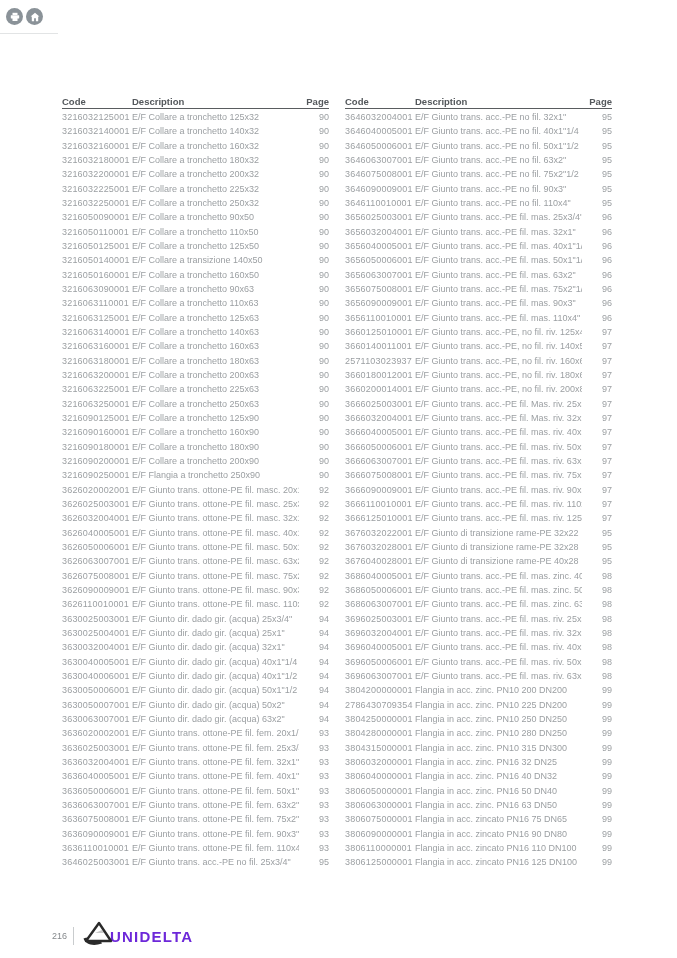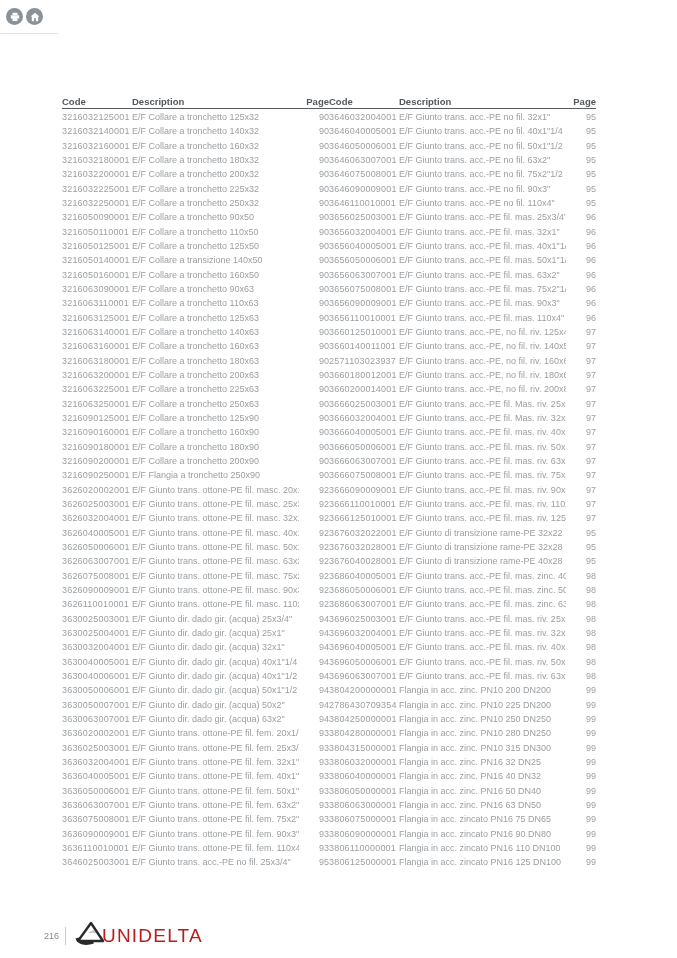--- a/index.html
+++ b/index.html
@@ -34,20 +34,21 @@
     cursor: pointer;
     padding: 0;
   }
   .tool-btn svg { display: block; }
   
   .catalog {
     position: absolute;
     left: 62px;
     top: 96px;
     display: flex;
+    gap: 16px;
   }
   .col { width: 267px; }
   .table-header {
     display: flex;
     align-items: flex-start;
     font-size: 9.5px;
     font-weight: bold;
     color: #54585c;
     height: 13px;
     border-bottom: 1.5px solid #595c5f;
@@ -73,36 +74,37 @@
     left: 44px;
     top: 924px;
     display: flex;
     align-items: center;
     height: 24px;
   }
   .page-number {
     font-size: 9px;
     color: #85898c;
     margin-right: 6px;
+    margin-left: 8px;
   }
   .footer-divider {
     width: 1px;
     height: 18px;
     background: #c9ccce;
     margin-right: 8px;
   }
   .brand {
     display: flex;
     align-items: center;
   }
   .brand-mark { margin-right: -4px; position: relative; top: -1px; }
   .brand-name {
-    font-size: 19px;
-    font-weight: 400;
-    color: #b91c1c;
+    font-size: 15px;
+    font-weight: 700;
+    color: #6d28d9;
     letter-spacing: 1.2px;
   }
 </style>
 </head>
 <body>
 
 <div class="page-wrap">
 
   <div class="toolbar">
     <button class="tool-btn">

